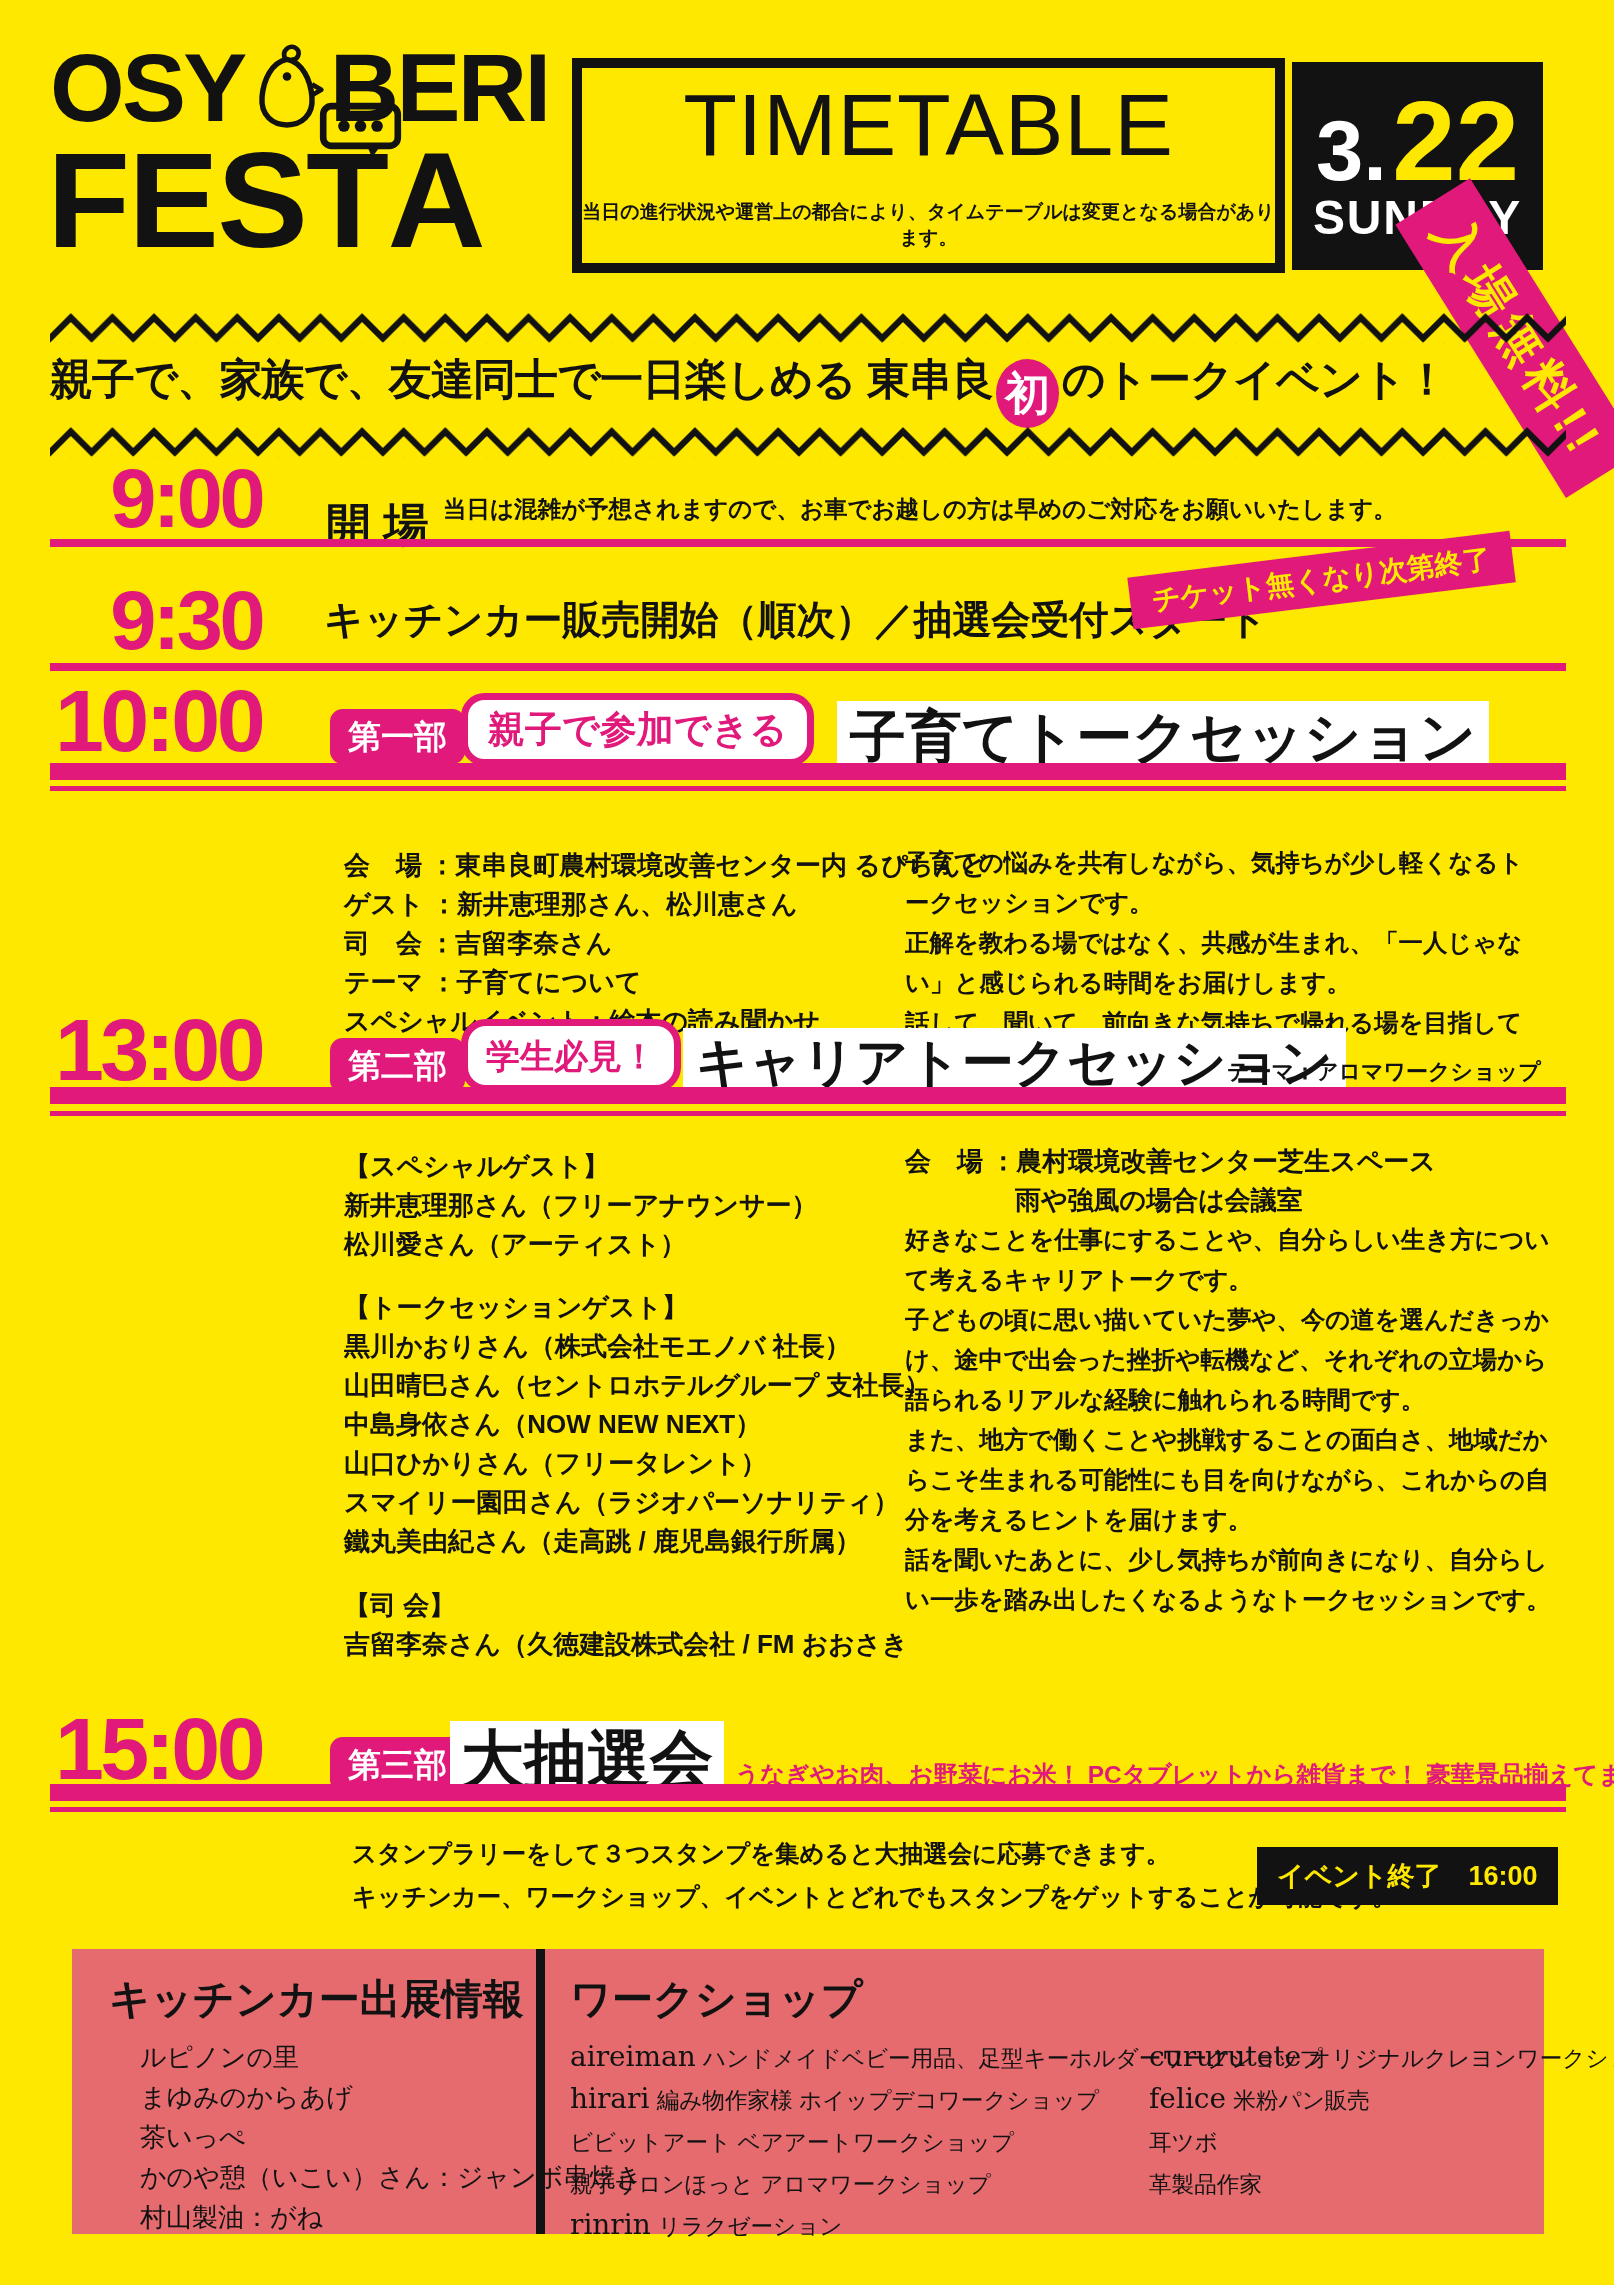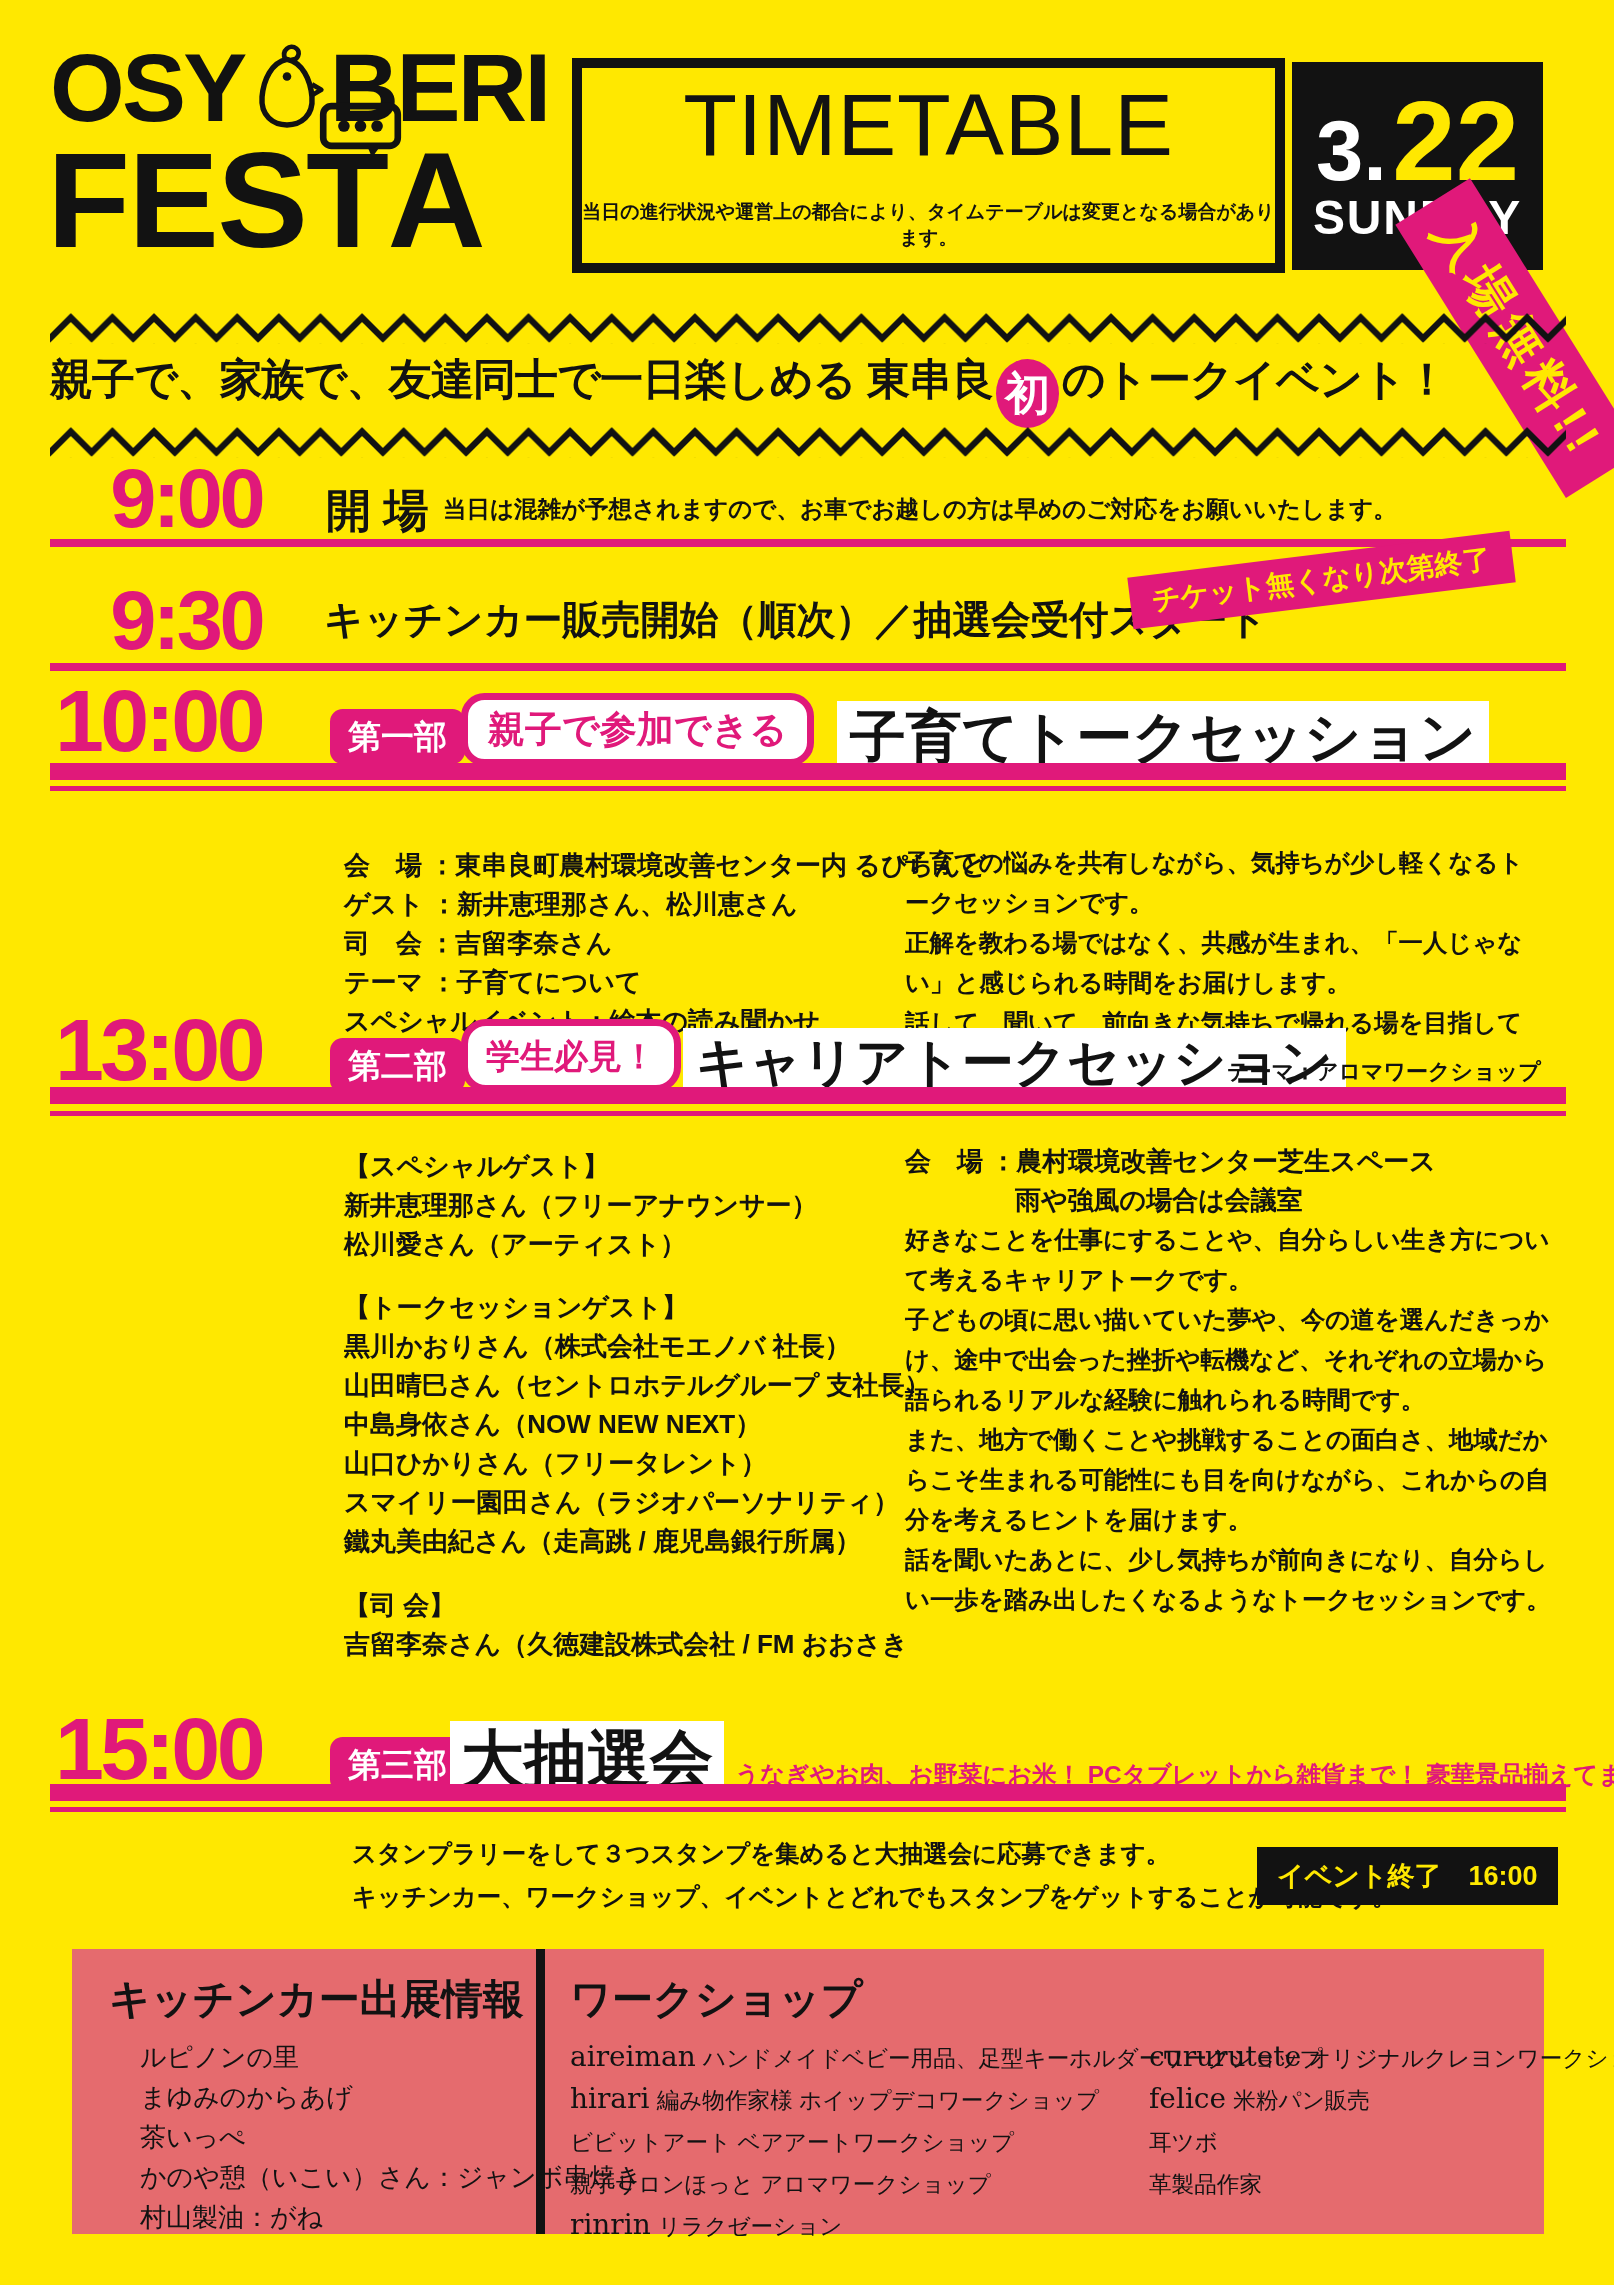--- a/index.html
+++ b/index.html
@@ -127,21 +127,21 @@
 
 <div class="abs tagline">
   <span>親子で、家族で、友達同士で一日楽しめる 東串良</span><span class="hatsu">初</span><span>のトークイベント！</span>
 </div>
 
 <svg class="zigzag" style="left:50px;top:427px" width="1516" height="31" viewBox="0 0 1676 34">
   <rect width="1676" height="34" fill="url(#zz)"></rect>
 </svg>
 
 <div class="abs time t-sm" style="top:457px">9:00</div>
-<div class="abs row-title" style="left:326px;top:481px;font-size:45px">開 場</div>
+<div class="abs row-title" style="left:326px;top:495px;font-size:45px">開 場</div>
 <div class="abs row-title" style="left:443px;top:493px;font-size:23.5px">当日は混雑が予想されますので、お車でお越しの方は早めのご対応をお願いいたします。</div>
 <div class="abs hr" style="top:539px;height:8.1px"></div>
 
 <div class="abs time t-sm" style="top:579px">9:30</div>
 <div class="abs row-title" style="left:324px;top:593px;font-size:39px">キッチンカー販売開始（順次）／抽選会受付スタート</div>
 <div class="abs slant-badge" style="left:1129px;top:554px">チケット無くなり次第終了</div>
 <div class="abs hr" style="top:663px;height:8.1px"></div>
 
 <div class="abs time t-lg" style="top:677px">10:00</div>
 <div class="abs badge-part" style="left:330px;top:709px">第一部</div>

